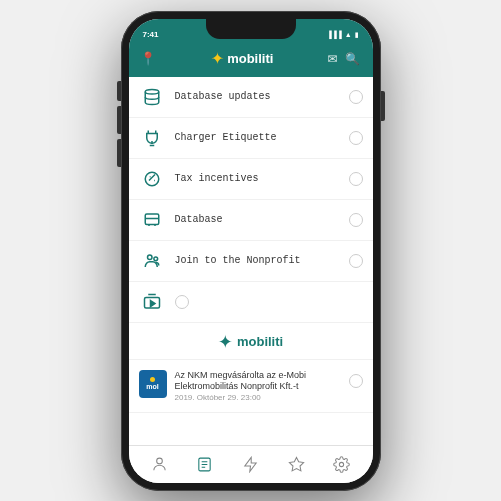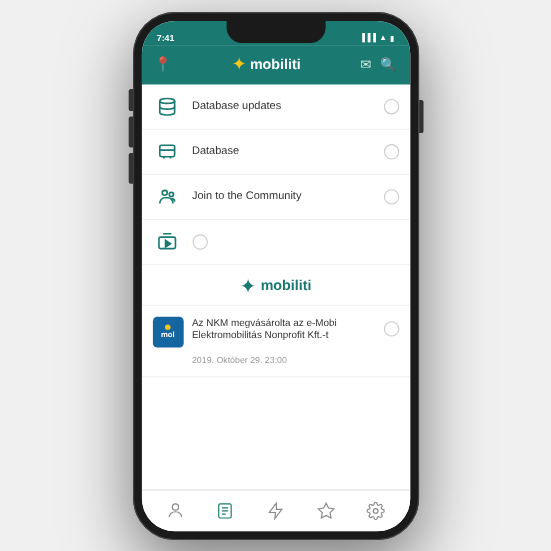--- a/index.html
+++ b/index.html
@@ -137,20 +137,21 @@
       flex-shrink: 0;
     }
     .menu-icon-wrap svg {
       width: 18px;
       height: 18px;
     }
     .menu-label {
       flex: 1;
       font-size: 10px;
       color: #333;
+      font-family: Liberation Mono, monospace;
     }
     .menu-dot {
       width: 14px;
       height: 14px;
       border-radius: 50%;
       border: 1px solid #ccc;
       flex-shrink: 0;
     }
 
     
@@ -209,21 +210,21 @@
     }
     .news-title {
       font-size: 9px;
       color: #333;
       line-height: 1.3;
       font-weight: 500;
     }
     .news-date {
       font-size: 8px;
       color: #999;
-      margin-top: 12px;
+      margin-top: 0;
     }
     .news-dot {
       width: 14px;
       height: 14px;
       border-radius: 50%;
       border: 1px solid #ccc;
       flex-shrink: 0;
       margin-top: 4px;
     }
 
@@ -331,21 +332,41 @@
           <svg viewBox="0 0 24 24" fill="none" stroke="#1a7a72" stroke-width="2">
             <ellipse cx="12" cy="5" rx="9" ry="3"></ellipse>
             <path d="M21 12c0 1.66-4 3-9 3s-9-1.34-9-3"></path>
             <path d="M3 5v14c0 1.66 4 3 9 3s9-1.34 9-3V5"></path>
           </svg>
         </div>
         <span class="menu-label">Database updates</span>
         <div class="menu-dot"></div>
       </div>
 
-
+      <div class="menu-item">
+        <div class="menu-icon-wrap">
+          <svg viewBox="0 0 24 24" fill="none" stroke="#1a7a72" stroke-width="2">
+            <path d="M7 2v4m10-4v4M5 6h14v6a7 7 0 01-14 0V6z"></path>
+            <path d="M12 16v4m-3 2h6"></path>
+          </svg>
+        </div>
+        <span class="menu-label">Charger Etiquette</span>
+        <div class="menu-dot"></div>
+      </div>
+
+      <div class="menu-item">
+        <div class="menu-icon-wrap">
+          <svg viewBox="0 0 24 24" fill="none" stroke="#1a7a72" stroke-width="2">
+            <circle cx="12" cy="12" r="9"></circle>
+            <path d="M8 14l8-8M9 9h1m5 5h1"></path>
+          </svg>
+        </div>
+        <span class="menu-label">Tax incentives</span>
+        <div class="menu-dot"></div>
+      </div>
 
 
       <div class="menu-item">
         <div class="menu-icon-wrap">
           <svg viewBox="0 0 24 24" fill="none" stroke="#1a7a72" stroke-width="2">
             <rect x="3" y="4" width="18" height="14" rx="2"></rect>
             <path d="M3 10h18M8 18v2m8-2v2M7 14h.01M17 14h.01"></path>
           </svg>
         </div>
         <span class="menu-label">Database</span>
@@ -354,21 +375,21 @@
 
       <div class="menu-item">
         <div class="menu-icon-wrap">
           <svg viewBox="0 0 24 24" fill="none" stroke="#1a7a72" stroke-width="2">
             <circle cx="9" cy="7" r="3"></circle>
             <circle cx="17" cy="9" r="2.5"></circle>
             <path d="M3 20c0-3.87 2.69-7 6-7h4c3.31 0 6 3.13 6 7"></path>
             <path d="M17 14c2 0 4 1.5 4 4"></path>
           </svg>
         </div>
-        <span class="menu-label">Join to the Community</span>
+        <span class="menu-label">Join to the Nonprofit</span>
         <div class="menu-dot"></div>
       </div>
 
       <div class="menu-item">
         <div class="menu-icon-wrap">
           <svg viewBox="0 0 24 24" fill="none" stroke="#1a7a72" stroke-width="2">
             <rect x="2" y="6" width="20" height="14" rx="2"></rect>
             <path d="M10 10l6 4-6 4V10z" fill="#1a7a72"></path>
             <path d="M7 2h10"></path>
           </svg>

